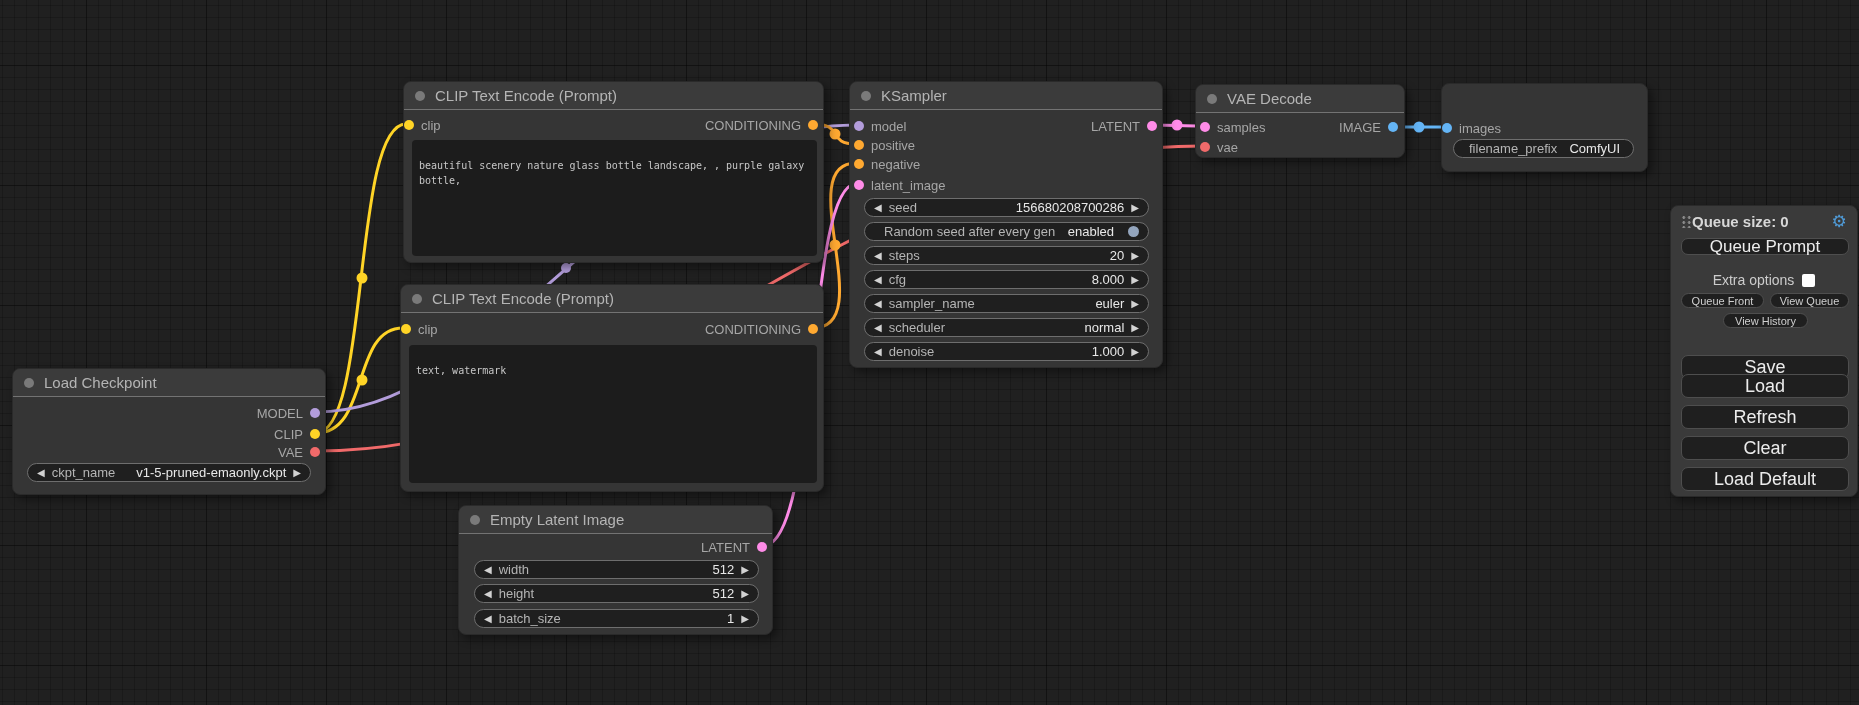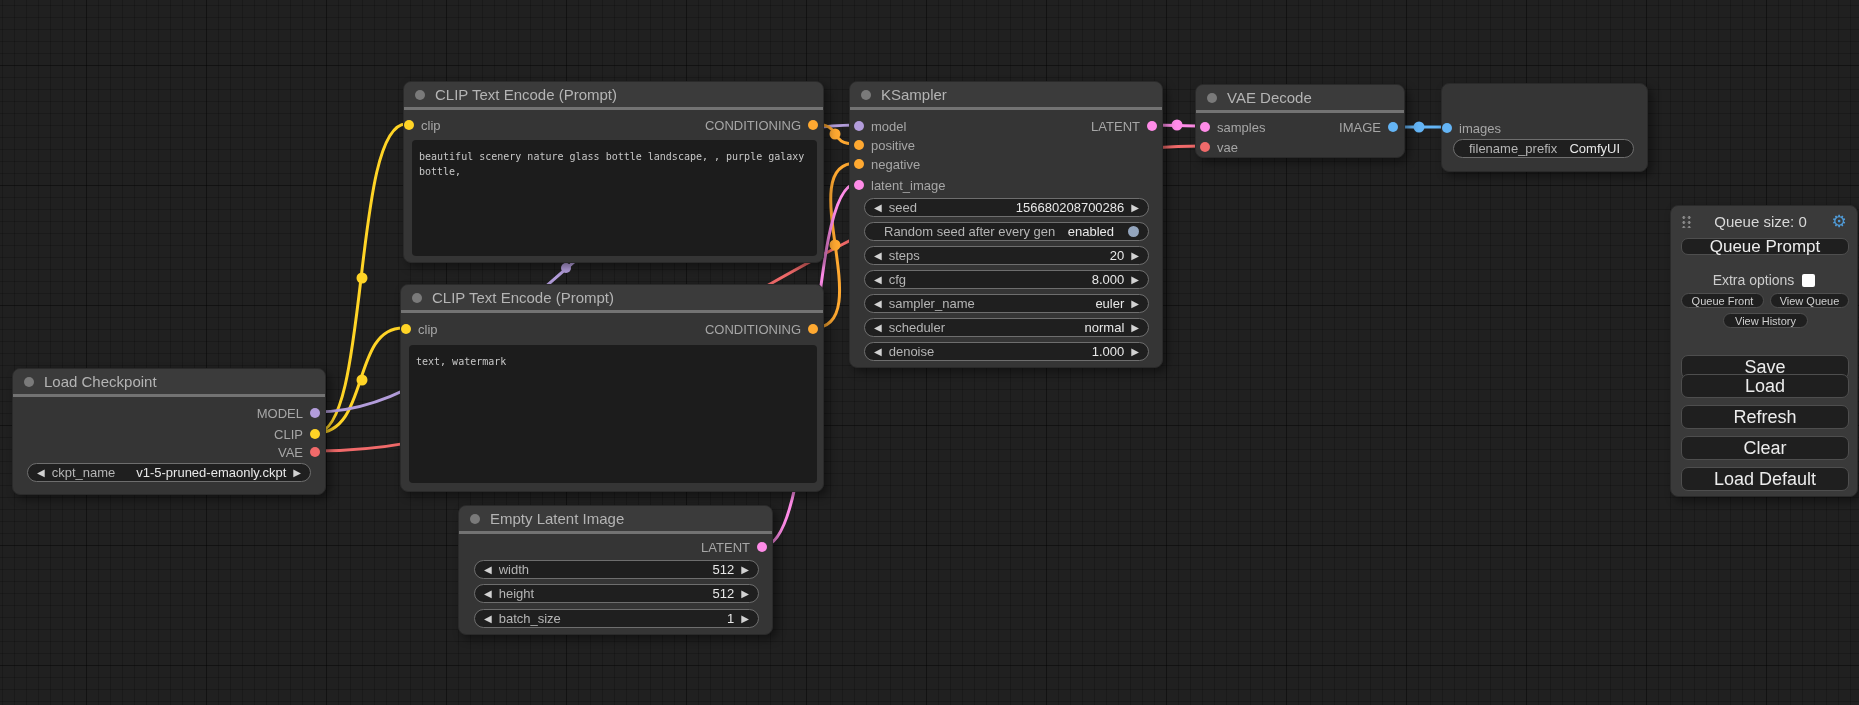--- a/index.html
+++ b/index.html
@@ -11,35 +11,35 @@
       linear-gradient(90deg, rgba(0,0,0,0.30) 1px, transparent 1px),
       linear-gradient(rgba(0,0,0,0.18) 1px, transparent 1px),
       linear-gradient(90deg, rgba(0,0,0,0.18) 1px, transparent 1px);
     background-size:120px 120px,120px 120px,12px 12px,12px 12px;
     background-position:86px 65px,86px 65px,2px 5px,2px 5px;
     font-family:"Liberation Sans",sans-serif;
     -webkit-font-smoothing:antialiased;
   }
   svg.wires{position:absolute;left:0;top:0;z-index:1;}
   .node{position:absolute;z-index:2;background:#353535;border:1px solid #2a2a2a;border-radius:8px;box-shadow:4px 4px 10px rgba(0,0,0,.45);box-sizing:border-box;}
-  .ntitle{position:absolute;left:0;top:0;right:0;height:28px;background:#3b3b3b;border-radius:7px 7px 0 0;display:flex;align-items:center;gap:10px;padding-left:11px;color:#b4b4b4;font-size:15px;border-bottom:3px solid #737373;box-sizing:border-box;}
+  .ntitle{position:absolute;left:0;top:0;right:0;height:28px;background:#3b3b3b;border-radius:7px 7px 0 0;display:flex;align-items:center;gap:10px;padding-left:11px;color:#b4b4b4;font-size:15px;border-bottom:1px solid #737373;box-sizing:border-box;}
   .tdot{width:10px;height:10px;border-radius:50%;background:#7a7a7a;flex:none;}
   .port{position:absolute;display:flex;align-items:center;gap:7px;height:16px;font-size:13px;color:#a6a6a6;white-space:nowrap;z-index:3;}
   .pdot{width:10px;height:10px;border-radius:50%;flex:none;}
   .widget{position:absolute;height:19px;background:#1f1f1f;border:1px solid #6e6e6e;border-radius:10px;display:flex;align-items:center;font-size:13px;color:#b5b5b5;padding:0 9px;gap:7px;box-sizing:border-box;}
   .warrow{color:#d2d2d2;font-size:10px;flex:none;line-height:1;}
   .wlabel{overflow:hidden;}
   .wvalue{color:#e8e8e8;margin-left:auto;}
   .toggle{width:11px;height:11px;border-radius:50%;background:#93a5bd;flex:none;margin-left:7px;}
-  .prompt{position:absolute;background:#1c1c1c;border-radius:4px;color:#c7c7c7;font-family:"DejaVu Sans Mono",monospace;font-size:10px;line-height:1.5;padding:9px 7px;white-space:pre-wrap;word-break:break-word;box-sizing:border-box;}
+  .prompt{position:absolute;background:#1c1c1c;border-radius:4px;color:#c7c7c7;font-family:"DejaVu Sans Mono",monospace;font-size:10px;line-height:1.5;padding:18px 7px;white-space:pre-wrap;word-break:break-word;box-sizing:border-box;}
   
   #queue{position:absolute;left:1670px;top:205px;width:188px;height:292px;z-index:4;background:#3a3a3a;border:1px solid #2a2a2a;border-radius:8px;box-shadow:4px 4px 10px rgba(0,0,0,.45);box-sizing:border-box;}
   .qheader{position:absolute;left:0;top:6px;right:0;height:18px;display:flex;align-items:center;}
   .drag{width:11px;height:13px;margin-left:10px;background-image:radial-gradient(#8a8a8a 1.2px, transparent 1.6px);background-size:5.5px 5px;background-position:0 0;flex:none;}
-  .qsize{flex:1;text-align:center;color:#d8d8d8;font-size:15px;}
+  .qsize{flex:1;text-align:left;color:#d8d8d8;font-size:15px;font-weight:bold;}
   .gear{width:20px;margin-right:8px;color:#4f9bd8;font-size:17px;line-height:1;flex:none;text-align:center;}
   .qbtn{position:absolute;background:#1f1f1f;border:1px solid #4e4e4e;border-radius:7px;color:#ececec;display:flex;align-items:center;justify-content:center;cursor:pointer;box-sizing:border-box;}
   .qbig{left:10px;width:168px;height:24px;font-size:18px;}
   .qsmall{height:15px;font-size:11px;color:#cfcfcf;border-radius:8px;}
   .extras{position:absolute;left:0;top:66px;width:100%;display:flex;align-items:center;justify-content:center;gap:8px;color:#cccccc;font-size:14px;}
   .cb{width:13px;height:13px;background:#ffffff;border-radius:2px;flex:none;}
 </style>
 </head>
 <body>
 

